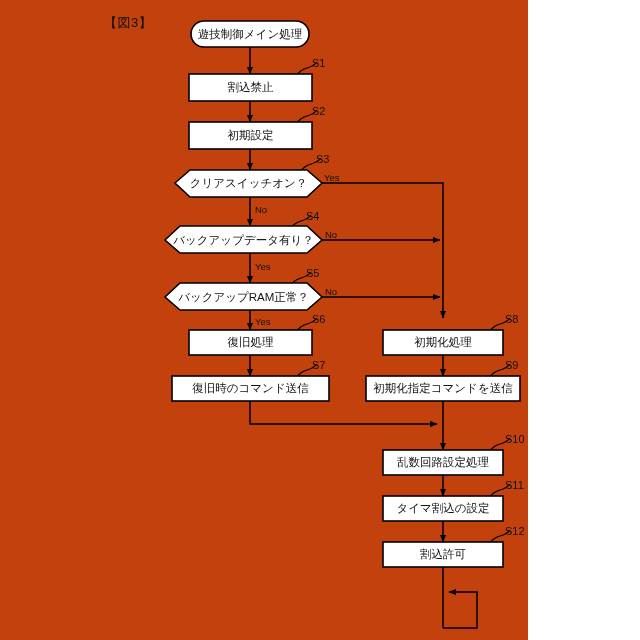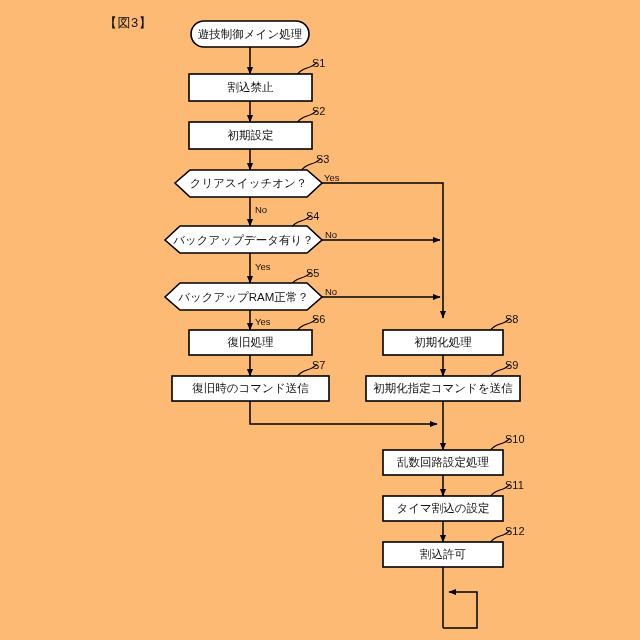--- a/index.html
+++ b/index.html
@@ -2,23 +2,23 @@
 <html><head>
 <meta charset="utf-8">
 <style>
   html, body {
     margin: 0;
     padding: 0;
     background: #ffffff;
   }
   #page {
     position: relative;
-    width: 640px;
+    width: 528px;
     height: 640px;
-    background: #fdba74;
+    background: #c2410c;
     font-family: "Liberation Sans", "DejaVu Sans", sans-serif;
     overflow: hidden;
     text-decoration: underline;
   }
   #fig-title {
     position: absolute;
     left: 104px;
     top: 14px;
     font-size: 13px;
     color: #111111;

